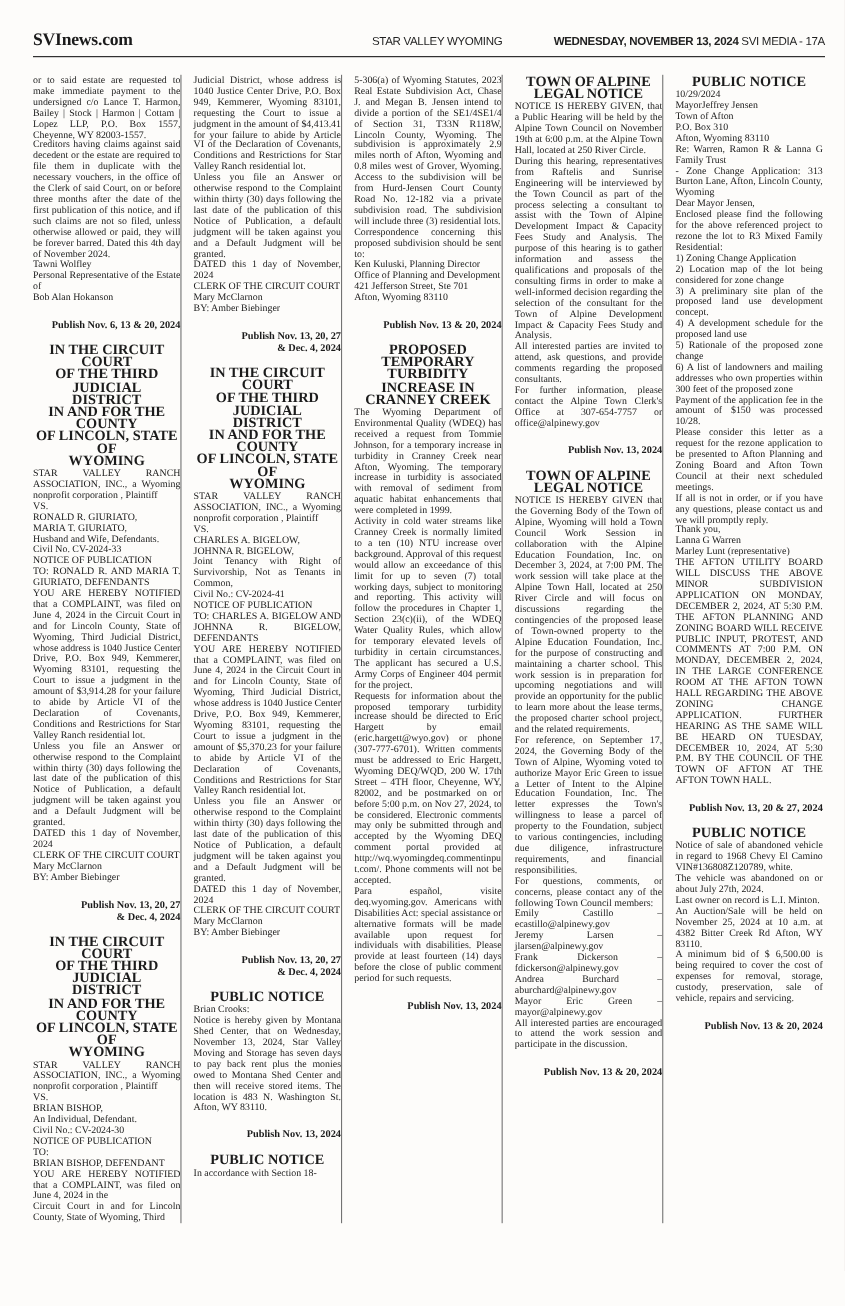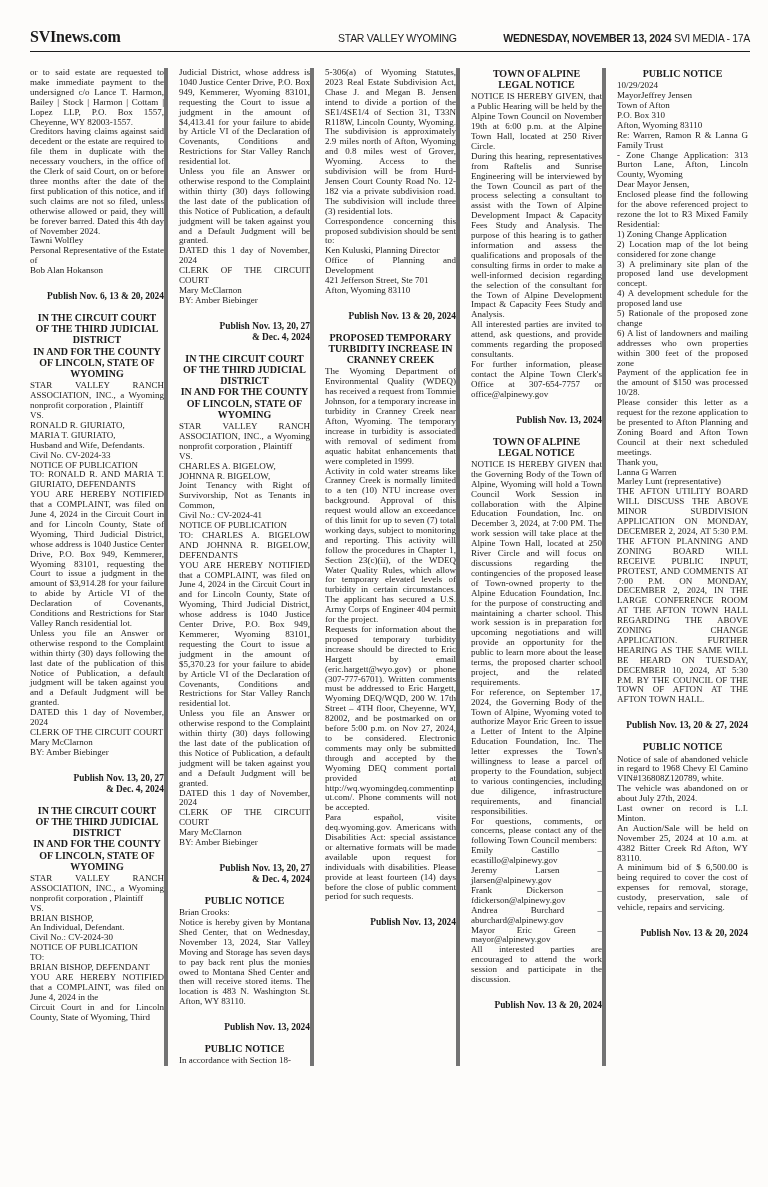--- a/index.html
+++ b/index.html
@@ -15,29 +15,29 @@
   .site-name {
     font-family:"Liberation Serif", serif; font-weight:bold; font-size:16px; letter-spacing:-0.2px;
   }
   .masthead-right {
     font-family:"Liberation Sans", sans-serif; font-size:10.5px; letter-spacing:-0.3px; color:#1f1f1f;
     white-space:nowrap;
   }
   .masthead-right .bold { font-weight:bold;margin-left:44px; }
   .columns { display:flex; margin-top:16px; width:720px; align-items:stretch; }
   .col { width:134px; flex:0 0 134px; }
-  .col + .col { border-left:4px solid #737373; padding-left:11px; flex-basis:146px; width:146px; box-sizing:border-box; }
+  .col + .col { border-left:1px solid #737373; padding-left:11px; flex-basis:146px; width:146px; box-sizing:border-box; }
   .block { font-family:"Liberation Serif", serif; color:#1b1b1b; }
   .para {
     font-size:9px; line-height:9.9px; text-align:justify; text-justify:inter-word;
     overflow-wrap:anywhere; margin:0;
   }
   .heading {
     font-weight:bold; text-align:center; white-space:pre-line;
-    font-size:10px; line-height:11.2px; margin:10px 0 2px;
+    font-size:13px; line-height:11.2px; margin:10px 0 2px;
   }
   .publish {
     font-weight:bold; text-align:right; white-space:pre-line;
     font-size:9.4px; line-height:11px; margin:15px 0 9px;
   }
   .col > .block:first-child { margin-top:0; }
 </style>
 </head>
 <body>
 
@@ -181,20 +181,21 @@
         <div class="block para">Dear Mayor Jensen,</div>
         <div class="block para">Enclosed please find the following for the above referenced project to rezone the lot to R3 Mixed Family Residential:</div>
         <div class="block para">1) Zoning Change Application</div>
         <div class="block para">2) Location map of the lot being considered for zone change</div>
         <div class="block para">3) A preliminary site plan of the proposed land use development concept.</div>
         <div class="block para">4) A development schedule for the proposed land use</div>
         <div class="block para">5) Rationale of the proposed zone change</div>
         <div class="block para">6) A list of landowners and mailing addresses who own properties within 300 feet of the proposed zone</div>
         <div class="block para">Payment of the application fee in the amount of $150 was processed 10/28.</div>
         <div class="block para">Please consider this letter as a request for the rezone application to be presented to Afton Planning and Zoning Board and Afton Town Council at their next scheduled meetings.</div>
+        <div class="block para">If all is not in order, or if you have any questions, please contact us and we will promptly reply.</div>
         <div class="block para">Thank you,</div>
         <div class="block para">Lanna G Warren</div>
         <div class="block para">Marley Lunt (representative)</div>
         <div class="block para">THE AFTON UTILITY BOARD WILL DISCUSS THE ABOVE MINOR SUBDIVISION APPLICATION ON MONDAY, DECEMBER 2, 2024, AT 5:30 P.M. THE AFTON PLANNING AND ZONING BOARD WILL RECEIVE PUBLIC INPUT, PROTEST, AND COMMENTS AT 7:00 P.M. ON MONDAY, DECEMBER 2, 2024, IN THE LARGE CONFERENCE ROOM AT THE AFTON TOWN HALL REGARDING THE ABOVE ZONING CHANGE APPLICATION. FURTHER HEARING AS THE SAME WILL BE HEARD ON TUESDAY, DECEMBER 10, 2024, AT 5:30 P.M. BY THE COUNCIL OF THE TOWN OF AFTON AT THE AFTON TOWN HALL.</div>
         <div class="block publish">Publish Nov. 13, 20 &amp; 27, 2024</div>
         <div class="block heading">PUBLIC NOTICE</div>
         <div class="block para">Notice of sale of abandoned vehicle in regard to 1968 Chevy El Camino VIN#136808Z120789, white.</div>
         <div class="block para">The vehicle was abandoned on or about July 27th, 2024.</div>
         <div class="block para">Last owner on record is L.I. Minton.</div>
         <div class="block para">An Auction/Sale will be held on November 25, 2024 at 10 a.m. at 4382 Bitter Creek Rd Afton, WY 83110.</div>

